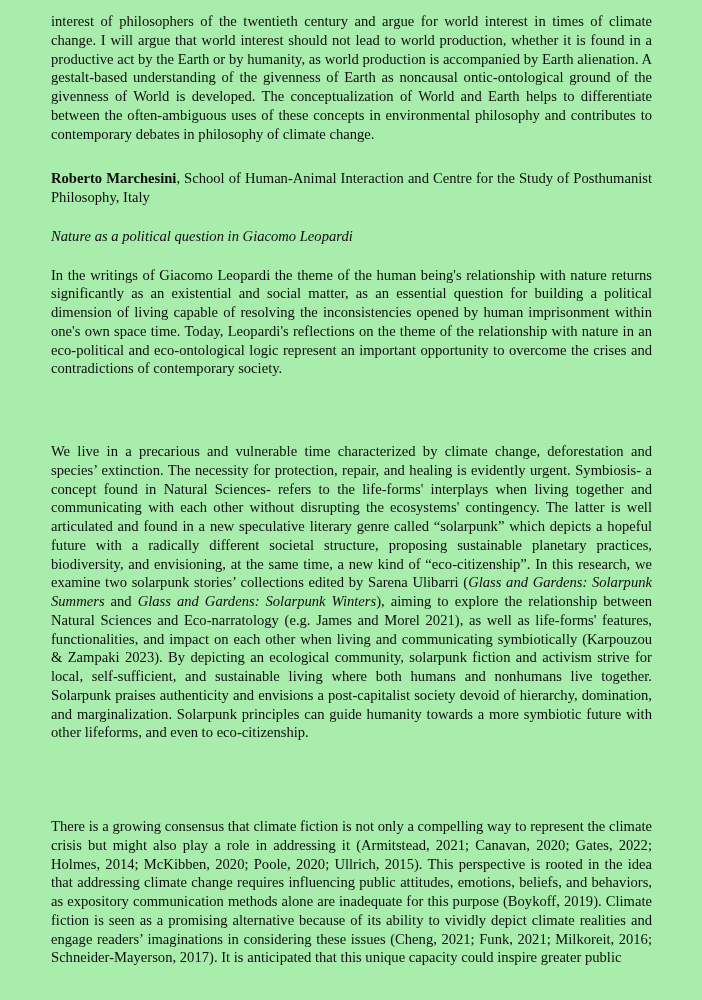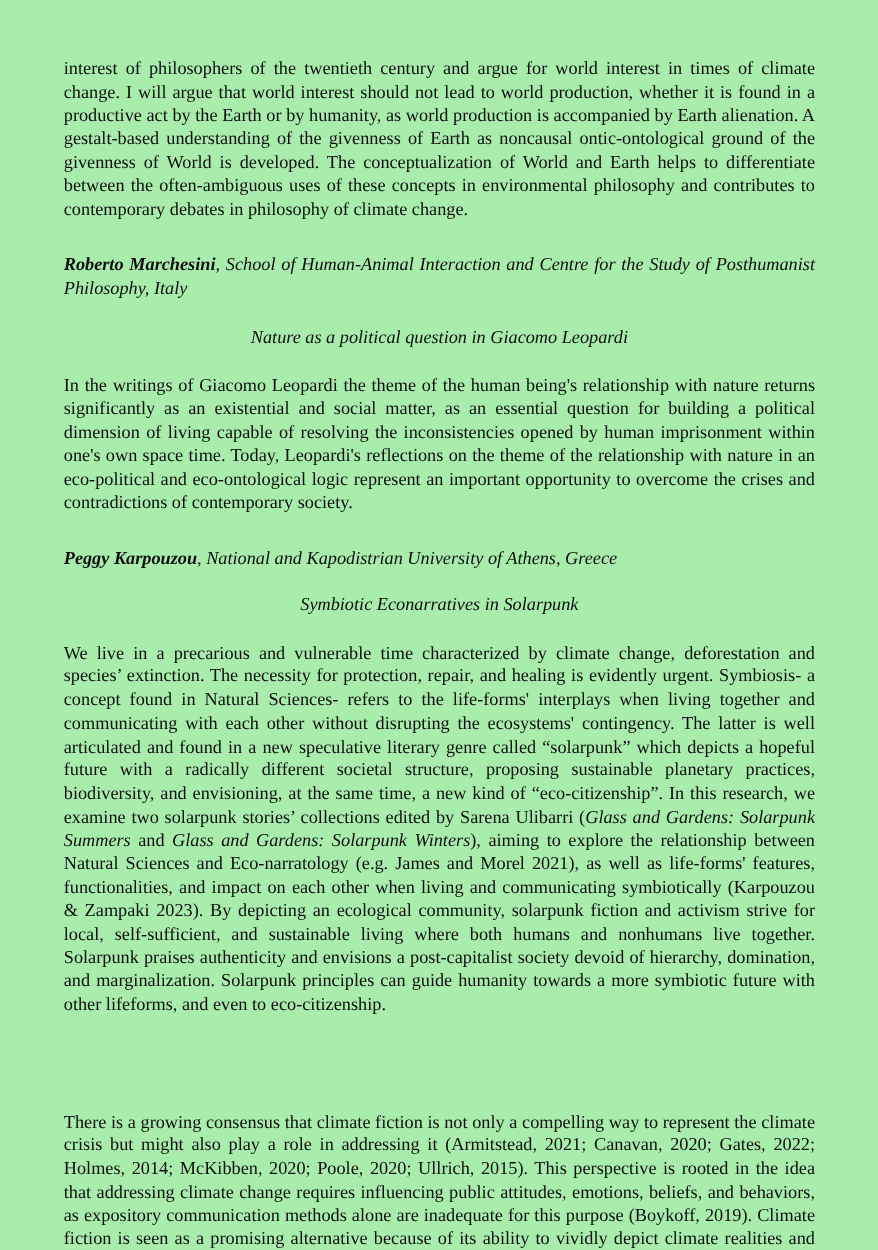--- a/index.html
+++ b/index.html
@@ -13,50 +13,48 @@
     font-family: "Liberation Serif", "DejaVu Serif", serif;
     color: #0d0d0d;
     overflow: hidden;
   }
   .page {
     position: relative;
     width: 702px;
     height: 1000px;
     background: #a9edac;
     box-sizing: border-box;
-    padding: 46px 50px 0 51px;
+    padding: 12px 50px 0 51px;
   }
   .body-text {
     font-size: 14.6px;
     line-height: 18.75px;
     text-align: justify;
     text-justify: inter-word;
     margin: 0;
     hyphens: none;
     letter-spacing: 0.01px;
   }
   .abstract-para {
     margin: 0 0 0 0;
   }
   .author-line {
     font-size: 14.6px;
     line-height: 18.75px;
     text-align: justify;
     text-justify: inter-word;
     margin: 0;
-    font-style: italic;
   }
   .author-line .author-name {
     font-weight: bold;
   }
   .talk-title {
     font-size: 14.6px;
     line-height: 18.75px;
     font-style: italic;
-    text-align: center;
     margin: 0;
   }
   .spacer-sm { height: 18px; }
   .spacer-md { height: 20px; }
   .spacer-lg { height: 26px; }
   .spacer-xl { height: 29px; }
   em.title-italic { font-style: italic; }
 </style>
 </head>
 <body>
@@ -72,25 +70,23 @@
   <div class="spacer-md"></div>
 
   <p class="talk-title">Nature as a political question in Giacomo Leopardi</p>
 
   <div class="spacer-md"></div>
 
   <p class="body-text abstract-para">In the writings of Giacomo Leopardi the theme of the human being's relationship with nature returns significantly as an existential and social matter, as an essential question for building a political dimension of living capable of resolving the inconsistencies opened by human imprisonment within one's own space time. Today, Leopardi's reflections on the theme of the relationship with nature in an eco-political and eco-ontological logic represent an important opportunity to overcome the crises and contradictions of contemporary society.</p>
 
   <div class="spacer-lg"></div>
 
-  <p class="author-line"><span class="author-name">Peggy Karpouzou</span><span>, National and Kapodistrian University of Athens, Greece</span></p>
 
   <div class="spacer-sm"></div>
 
-  <p class="talk-title">Symbiotic Econarratives in Solarpunk</p>
 
   <div class="spacer-md"></div>
 
   <p class="body-text abstract-para"><span>We live in a precarious and vulnerable time characterized by climate change, deforestation and species’ extinction. The necessity for protection, repair, and healing is evidently urgent. Symbiosis- a concept found in Natural Sciences- refers to the life-forms' interplays when living together and communicating with each other without disrupting the ecosystems' contingency. The latter is well articulated and found in a new speculative literary genre called “solarpunk” which depicts a hopeful future with a radically different societal structure, proposing sustainable planetary practices, biodiversity, and envisioning, at the same time, a new kind of “eco-citizenship”. In this research, we examine two solarpunk stories’ collections edited by Sarena Ulibarri (</span><em class="title-italic">Glass and Gardens: Solarpunk Summers</em><span> and </span><em class="title-italic">Glass and Gardens: Solarpunk Winters</em><span>), aiming to explore the relationship between Natural Sciences and Eco-narratology (e.g. James and Morel 2021), as well as life-forms' features, functionalities, and impact on each other when living and communicating symbiotically (Karpouzou &amp; Zampaki 2023). By depicting an ecological community, solarpunk fiction and activism strive for local, self-sufficient, and sustainable living where both humans and nonhumans live together. Solarpunk praises authenticity and envisions a post-capitalist society devoid of hierarchy, domination, and marginalization. Solarpunk principles can guide humanity towards a more symbiotic future with other lifeforms, and even to eco-citizenship.</span></p>
 
   <div class="spacer-lg"></div>
 
 
   <div class="spacer-xl"></div>
 

